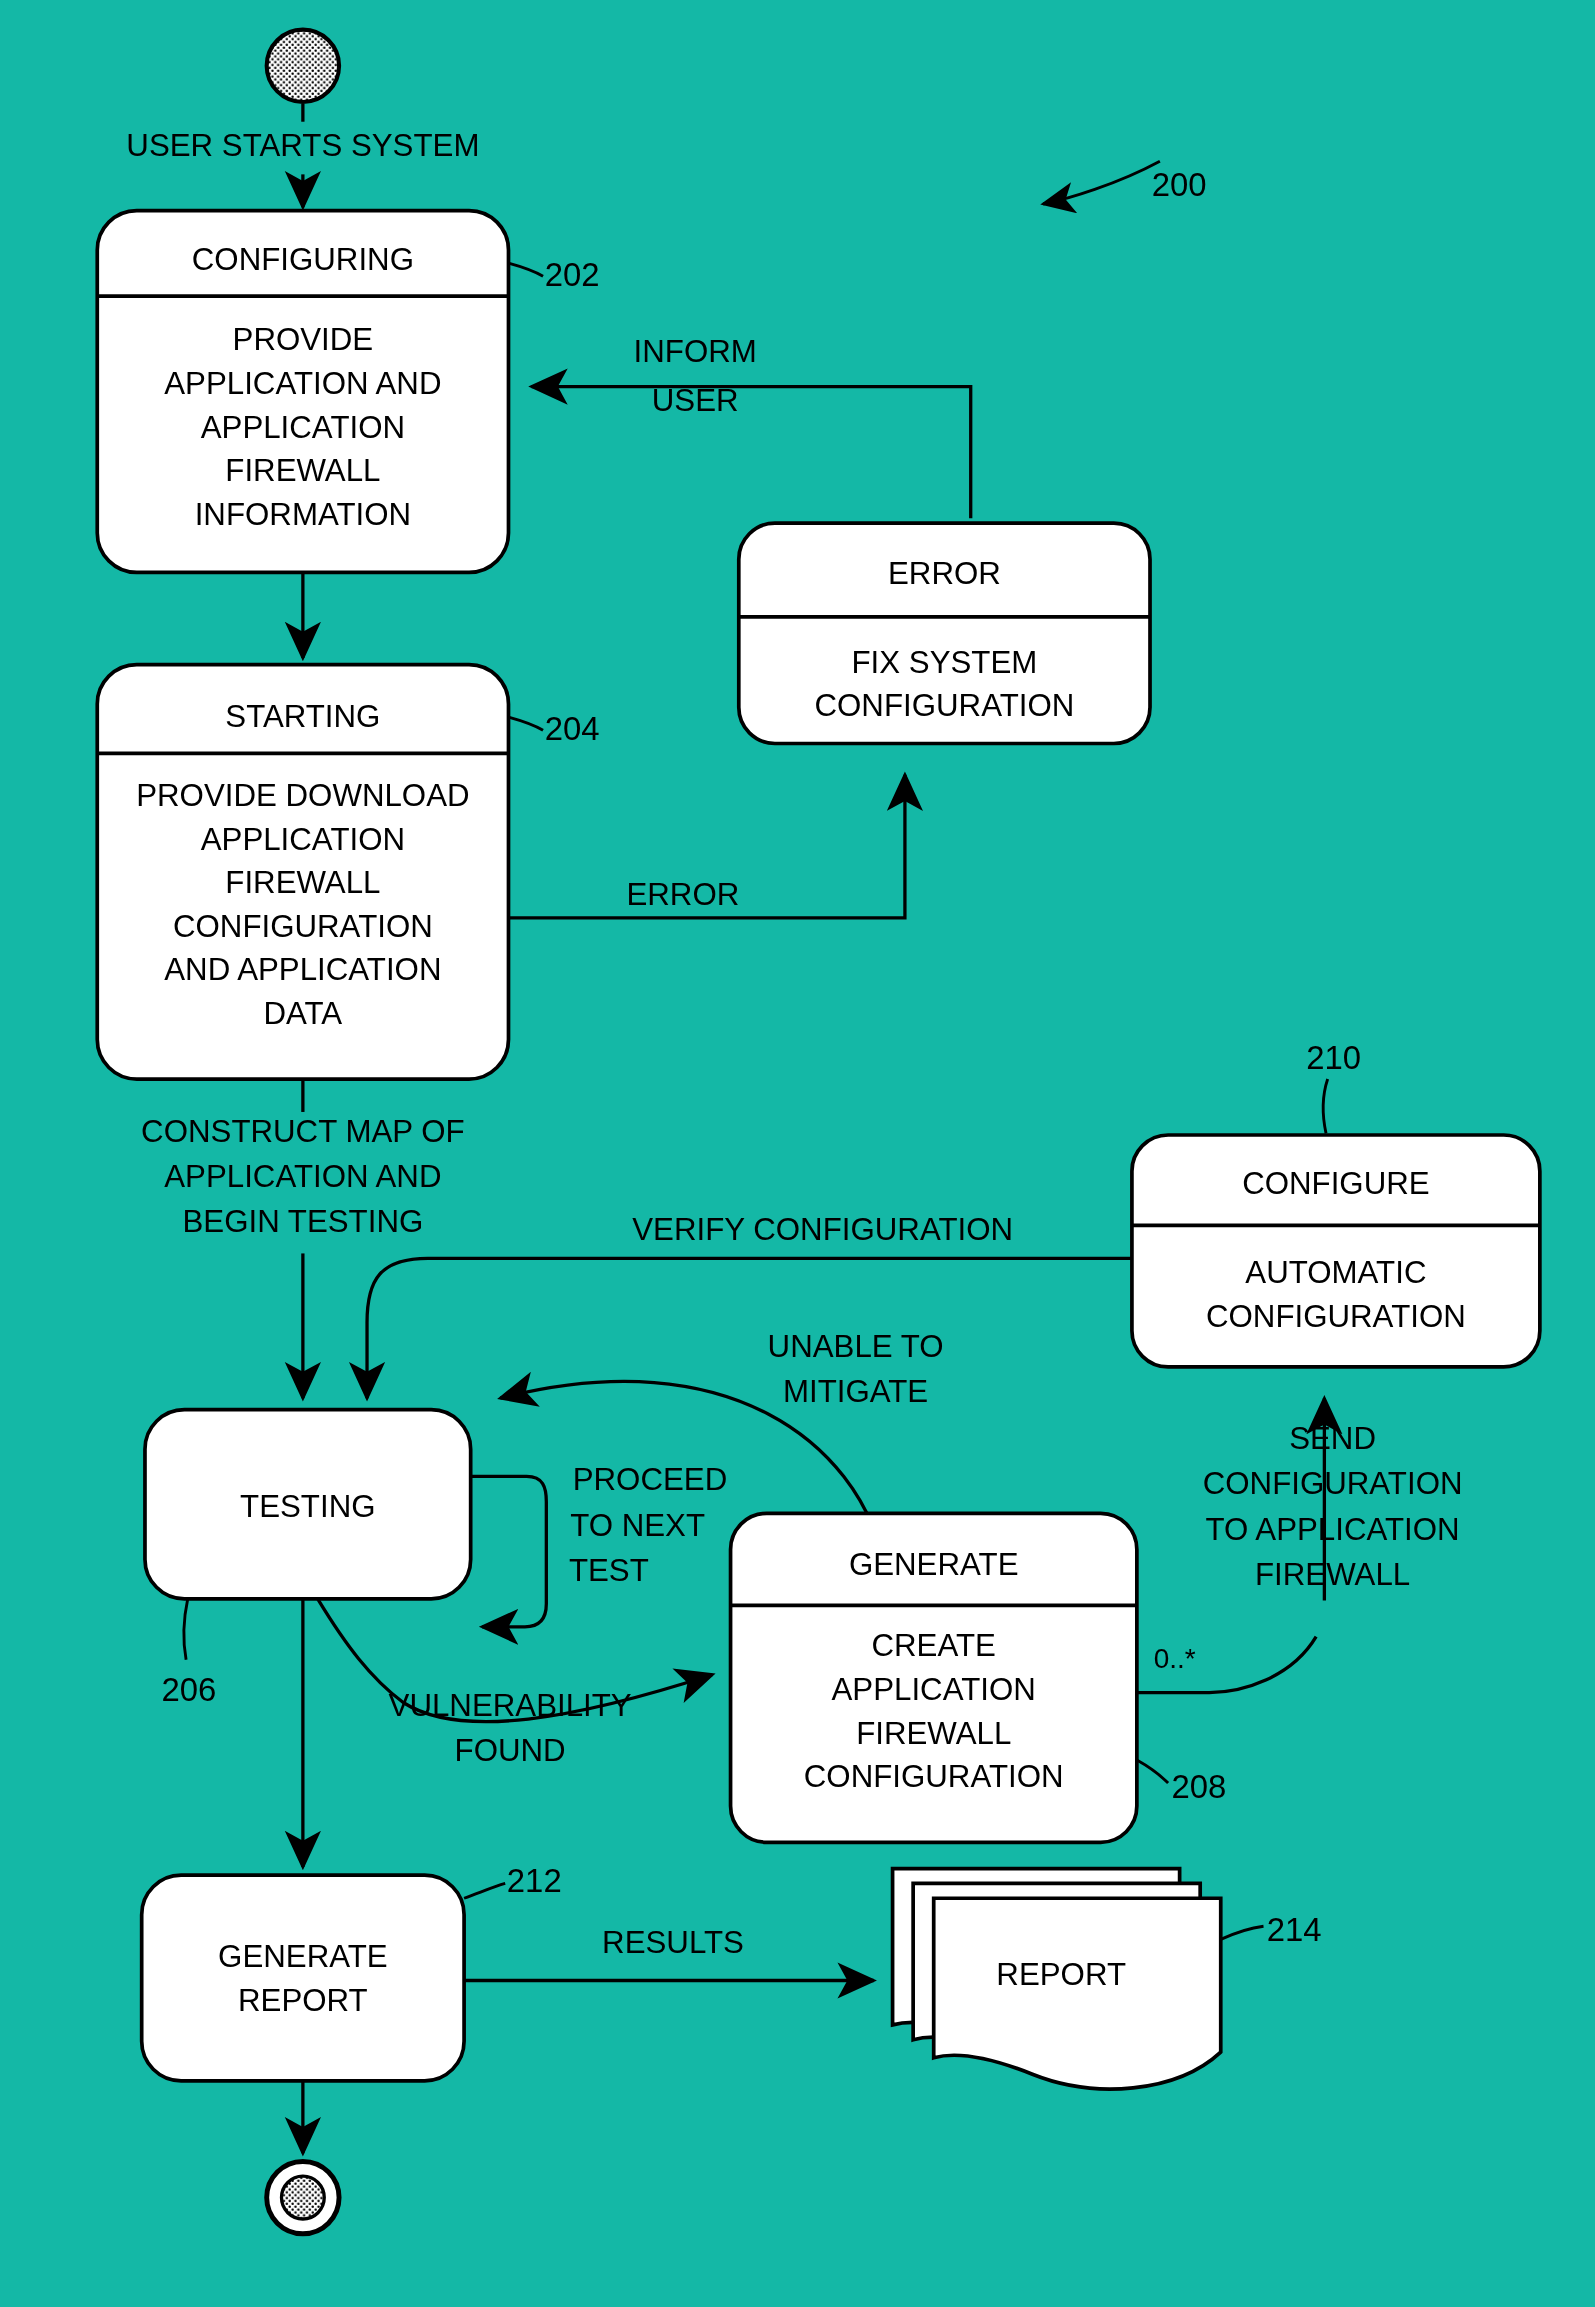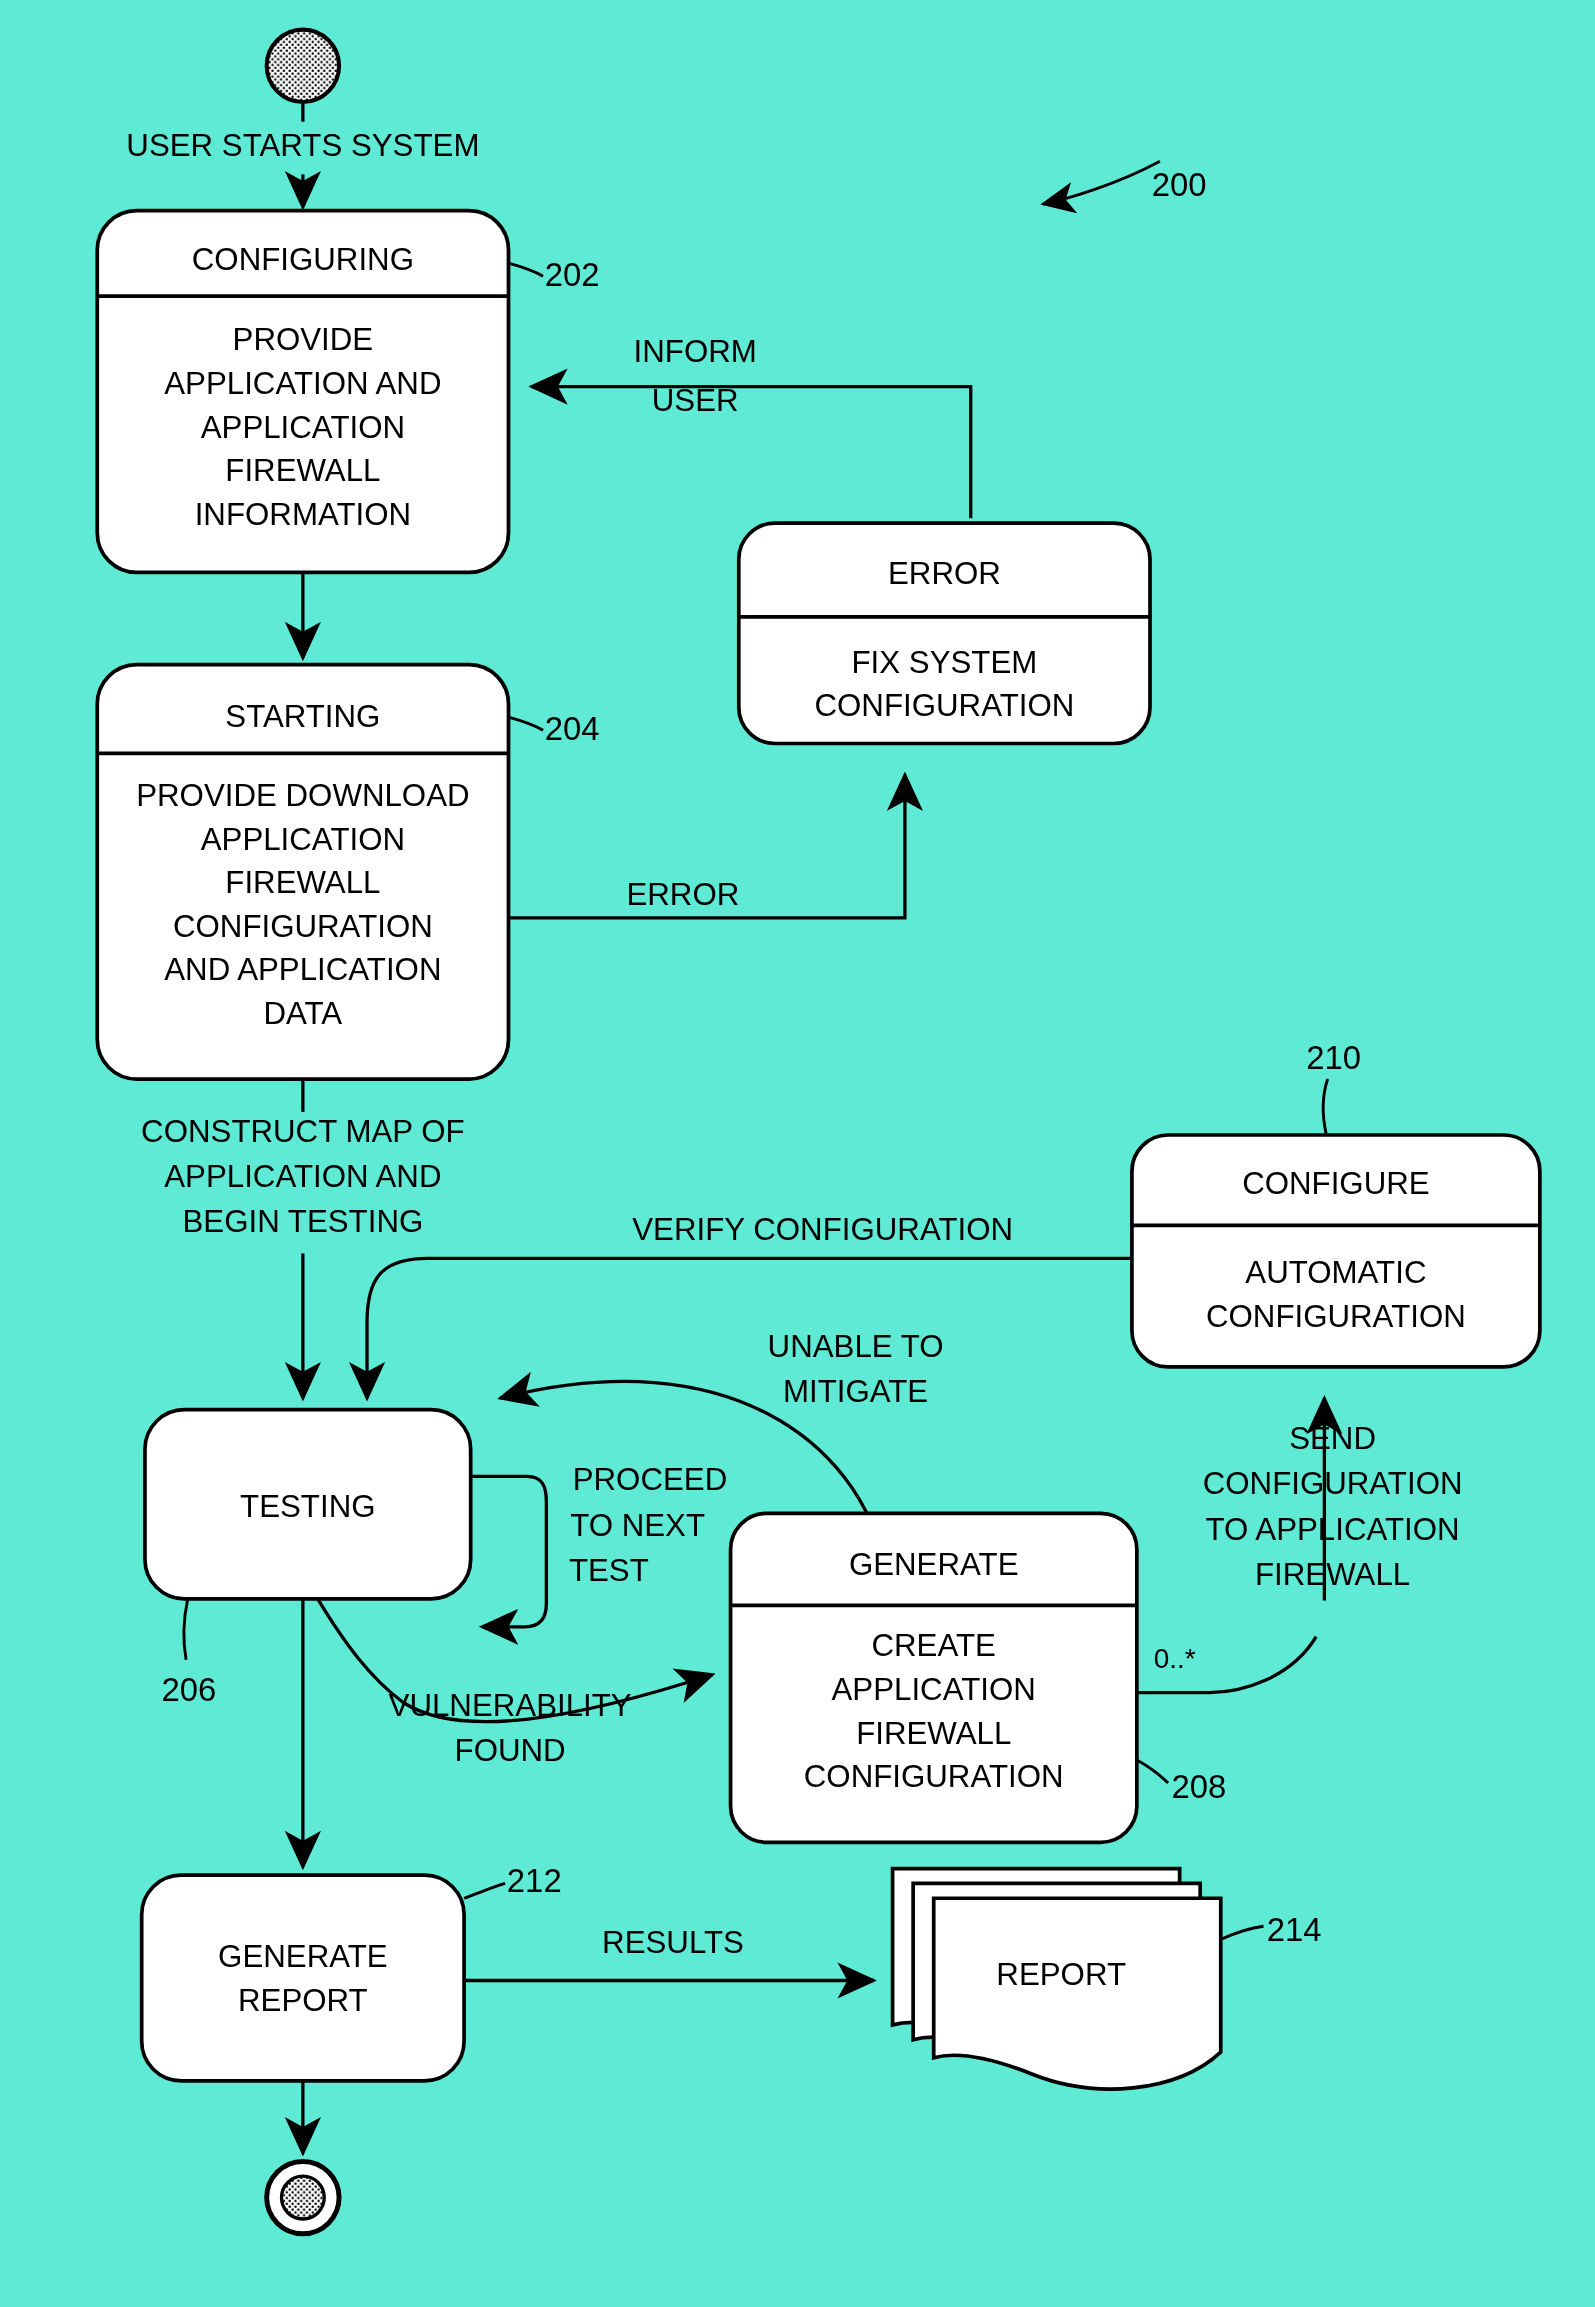--- a/index.html
+++ b/index.html
@@ -11,21 +11,21 @@
   body {
     width: 1596px;
     height: 2307px;
     font-family: "Liberation Sans", sans-serif;
     overflow: hidden;
   }
   #figure-root {
     position: relative;
     width: 1596px;
     height: 2307px;
-    background: #5eead4;
+    background: #14b8a6;
   }
   svg#diagram {
     display: block;
     width: 1596px;
     height: 2307px;
   }
   .state-box {
     fill: #ffffff;
     stroke: #000000;
     stroke-width: 4.5;

